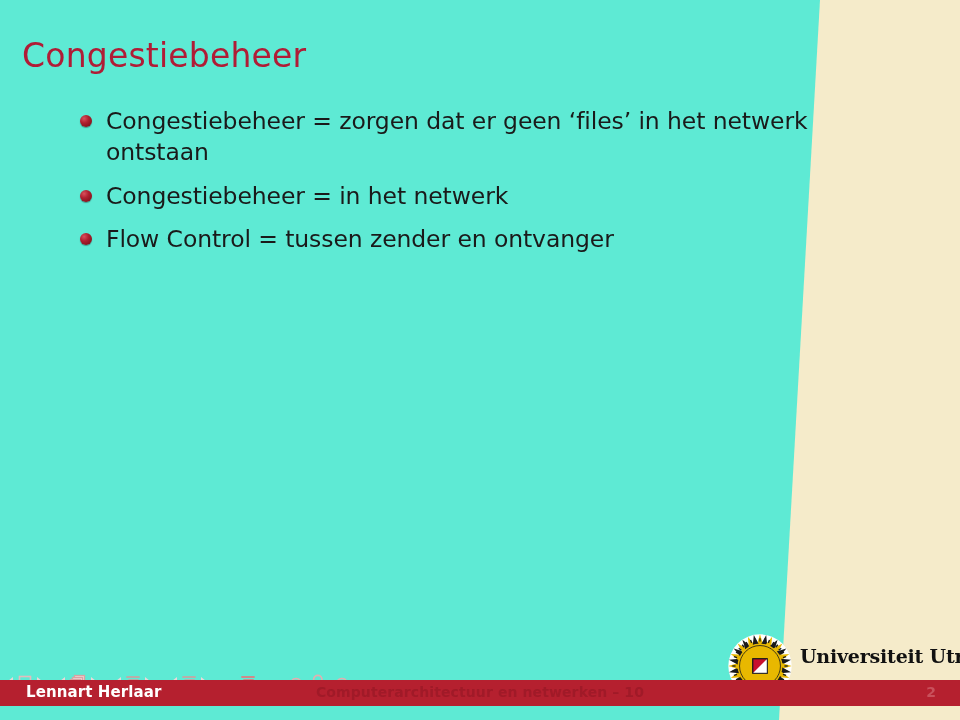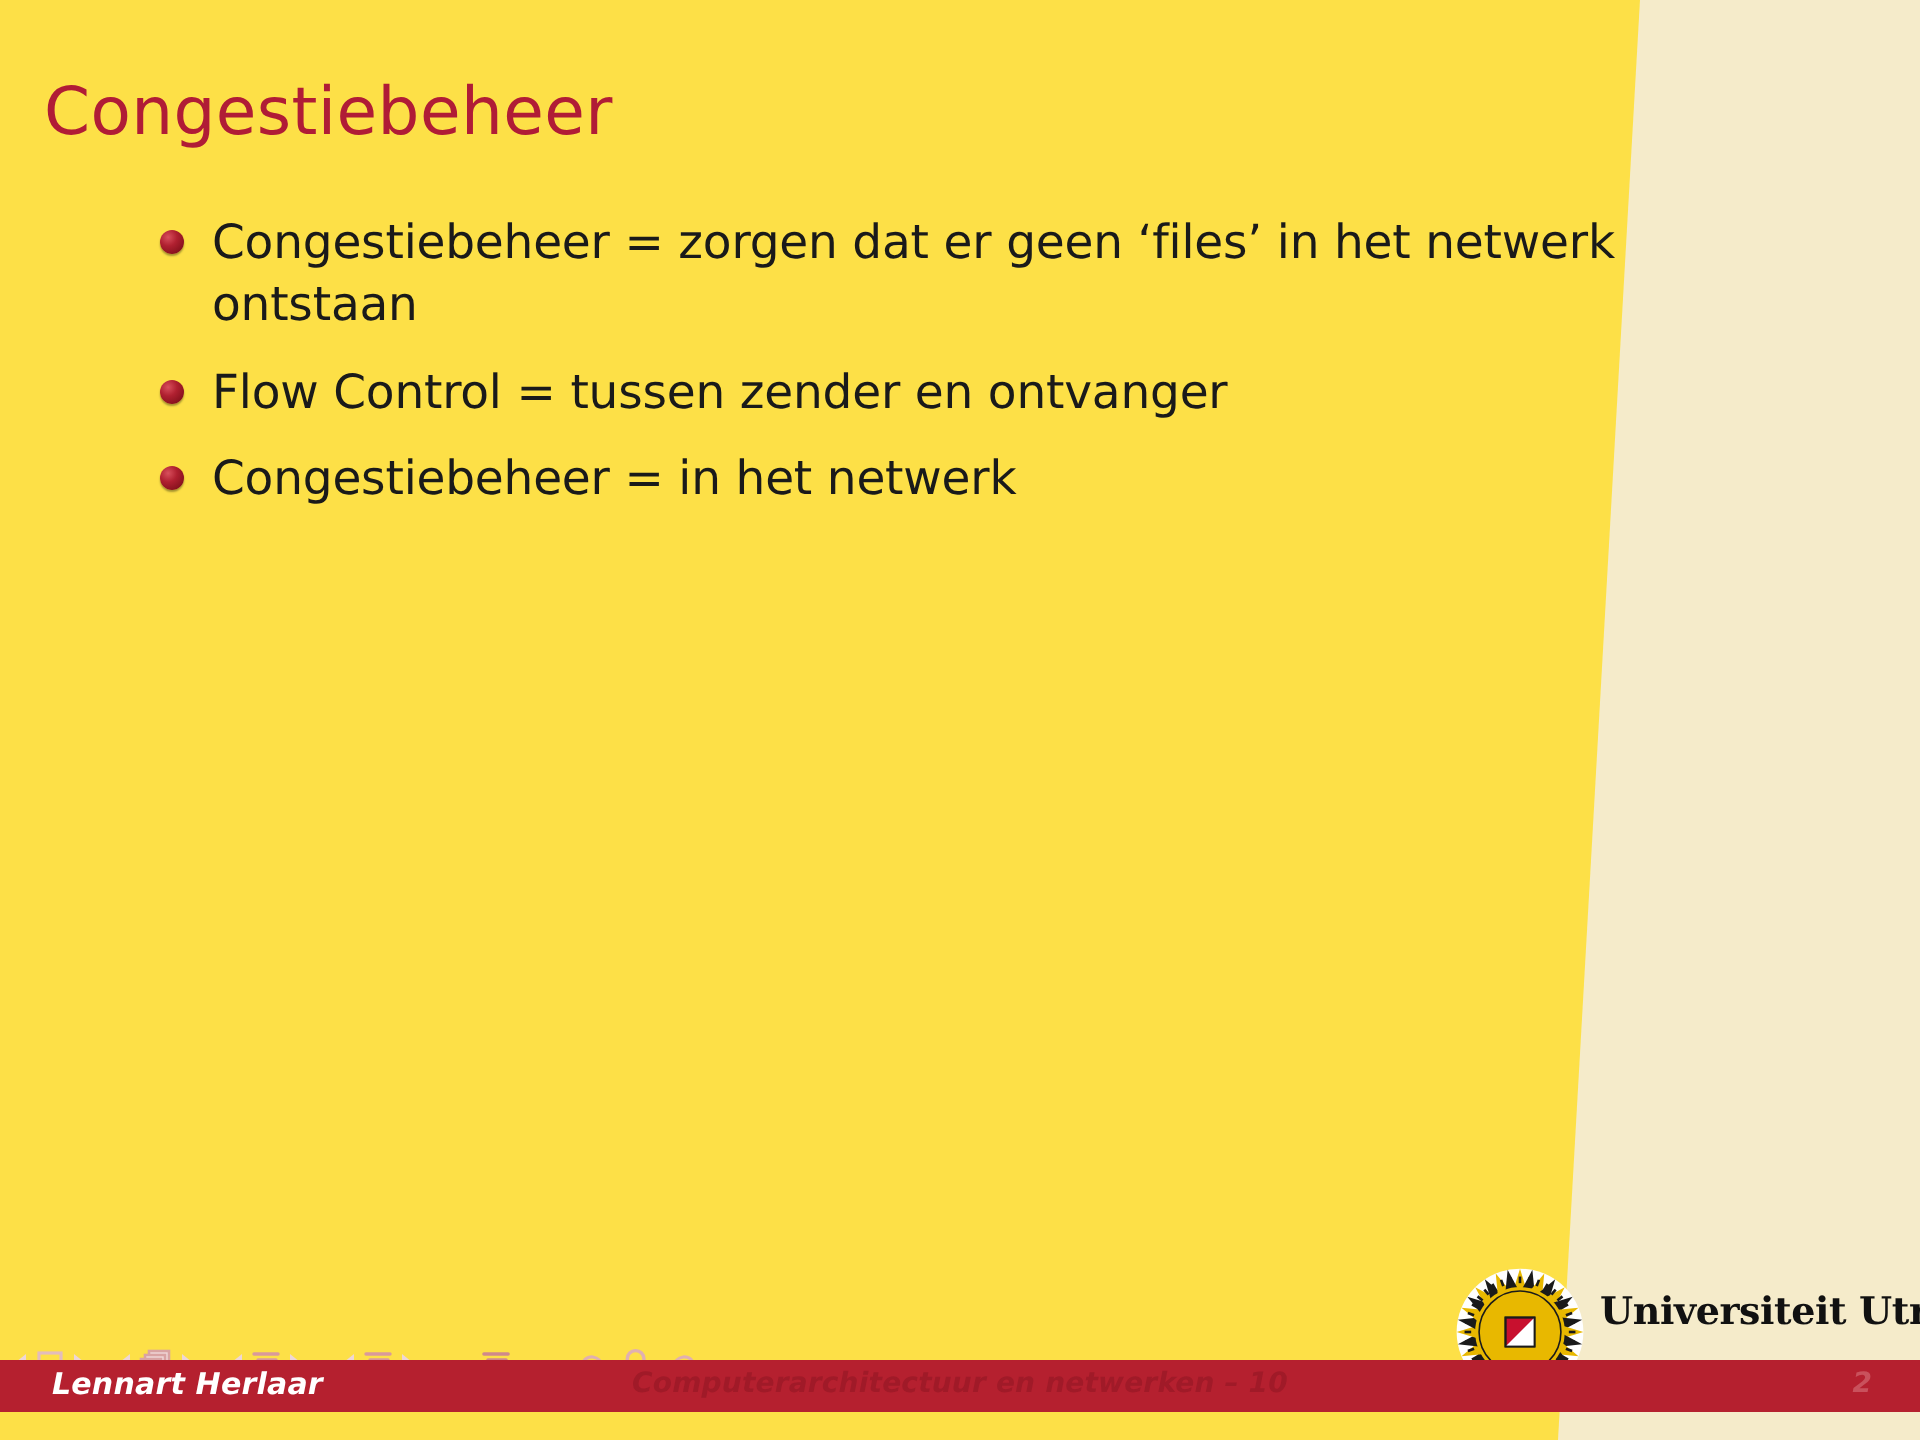--- a/index.html
+++ b/index.html
@@ -8,21 +8,21 @@
     background: #ffffff;
   }
   body {
     font-family: "DejaVu Sans", sans-serif;
   }
   #slide {
     position: relative;
     width: 960px;
     height: 720px;
     overflow: hidden;
-    background: #fde047;
+    background: #5eead4;
   }
 
   
   #beige-band {
     position: absolute;
     top: 0;
     left: 0;
     width: 960px;
     height: 720px;
     pointer-events: none;
@@ -121,21 +121,20 @@
   .nav-arrow.dim.right { border-left-color: #eed6d6; }
 
   
   #footer-bar {
     position: absolute;
     left: 0;
     top: 680px;
     width: 960px;
     height: 26px;
     background: #b5202f;
-    font-style: italic;
   }
   #footer-author {
     position: absolute;
     left: 26px;
     top: 3px;
     font-size: 15px;
     font-weight: bold;
     color: #ffffff;
     font-family: "DejaVu Sans", sans-serif;
     letter-spacing: 0.1px;
@@ -175,25 +174,25 @@
 
   <h1 id="slide-title">Congestiebeheer</h1>
 
   <ul id="bullet-list">
     <li class="bullet-item">
       <span class="bullet-marker"></span>
       <span>Congestiebeheer = zorgen dat er geen ‘files’ in het netwerk ontstaan</span>
     </li>
     <li class="bullet-item">
       <span class="bullet-marker"></span>
-      <span>Flow Control = tussen zender en ontvanger</span>
+      <span>Congestiebeheer = in het netwerk</span>
     </li>
     <li class="bullet-item">
       <span class="bullet-marker"></span>
-      <span>Congestiebeheer = in het netwerk</span>
+      <span>Flow Control = tussen zender en ontvanger</span>
     </li>
   </ul>
 
   <svg id="uu-logo" viewBox="0 0 100 100" aria-hidden="true">
     <g transform="translate(50,50)">
       <circle r="48" fill="#ffffff"></circle>
       <g id="sunrays">
           <path d="M -4.6 -33 L 4.6 -33 L 0 -48 Z" transform="rotate(0)" fill="#e8b800"></path>
           <path d="M -4.6 -33 L 4.6 -33 L 0 -48 Z" transform="rotate(11.25)" fill="#1a1a1a"></path>
           <path d="M -4.6 -33 L 4.6 -33 L 0 -48 Z" transform="rotate(22.5)" fill="#e8b800"></path>

